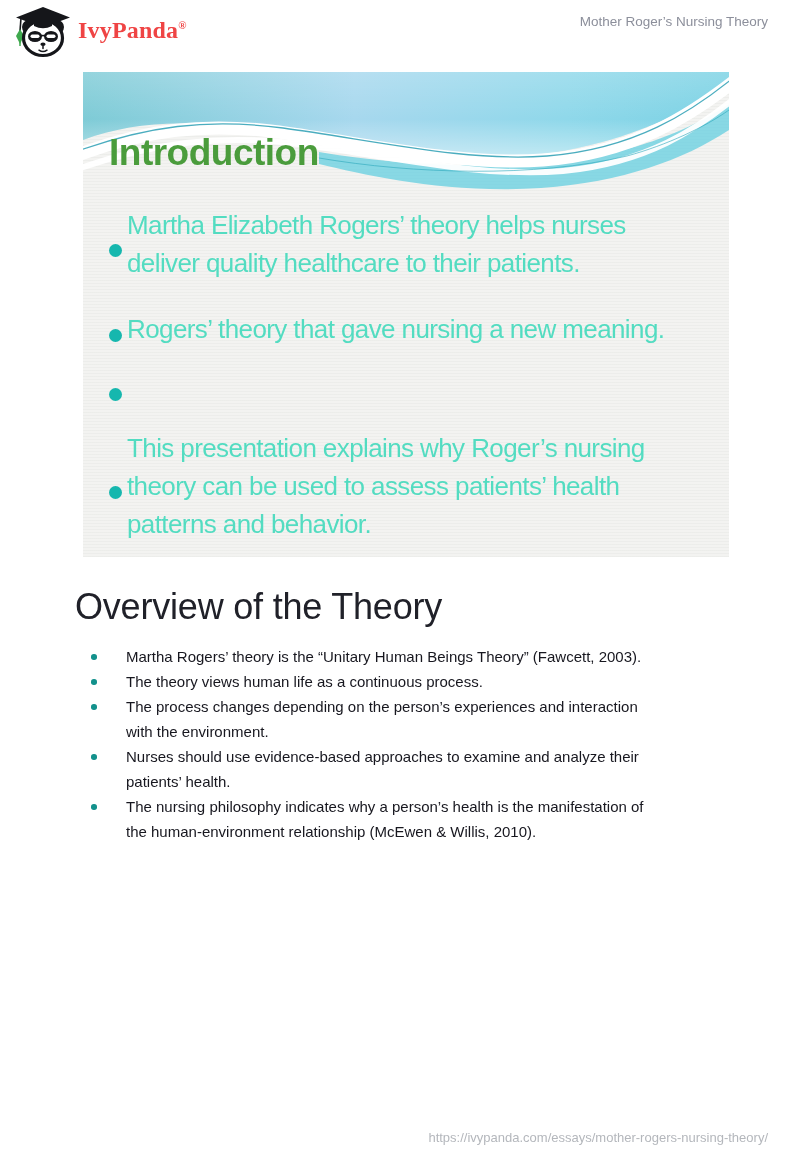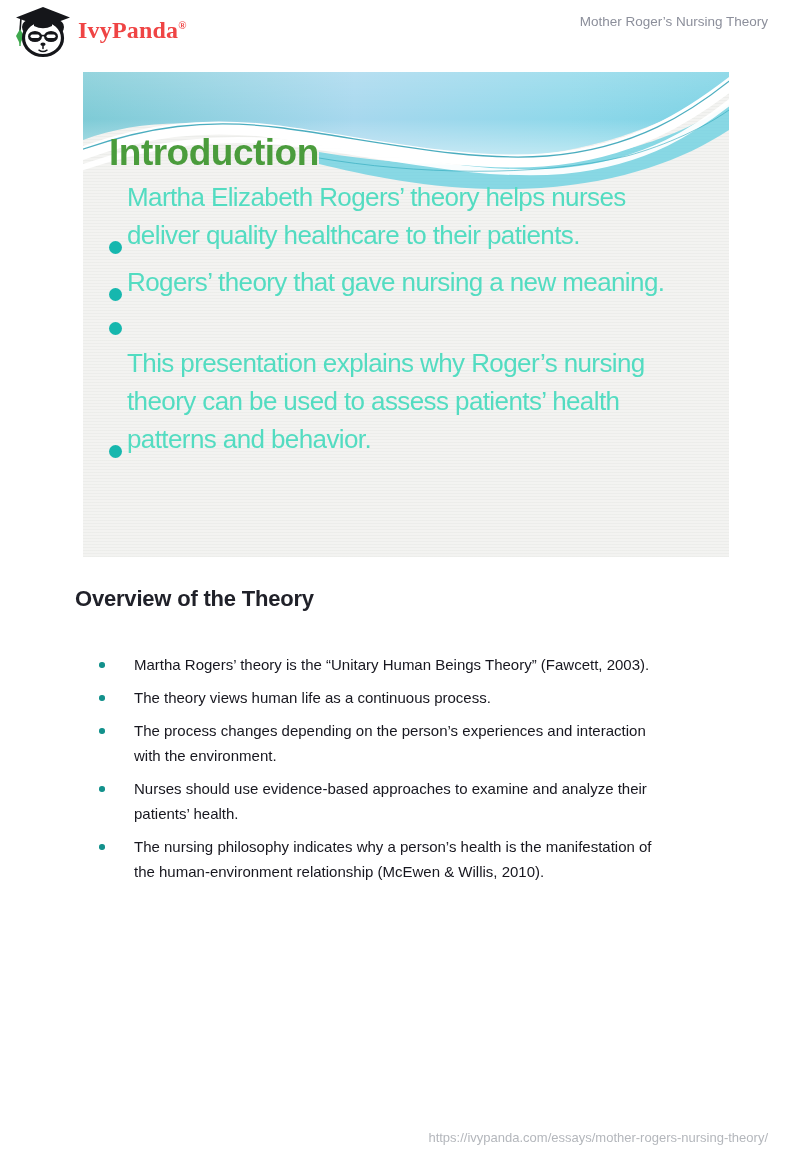--- a/index.html
+++ b/index.html
@@ -31,42 +31,42 @@
     background-image:repeating-linear-gradient(0deg,
       rgba(190,195,190,0.12) 0 1px, transparent 1px 3px);
     overflow:hidden;
   }
   .slide .wave { position:absolute; left:0; top:0; }
   .slide-title {
     position:absolute; left:26px; top:60px; margin:0;
     font-size:37px; font-weight:bold; color:#4a9c3c; letter-spacing:-0.5px;
   }
   .slide-bullets { position:absolute; left:26px; top:106px; width:614px; }
-  .sbullet { display:flex; align-items:flex-end; margin-bottom:9px; }
+  .sbullet { display:flex; align-items:center; margin-bottom:9px;margin-top:28px; }
   .sdot {
     flex:0 0 13px; width:13px; height:13px; border-radius:50%;
     background:#16b7ae; margin:12px 5px 0 0;
   }
   .sbullet p {
     margin:0; white-space:pre-line;
     font-size:26px; line-height:38px; letter-spacing:-0.6px;
     color:#53dcc1;
   }
 
   
   .section-heading {
     position:absolute; left:75px; top:586px; margin:0;
-    font-size:22px; font-weight:bold; color:#202129; letter-spacing:-0.2px;
+    font-size:36px; font-weight:normal; color:#202129; letter-spacing:-0.2px;
   }
   .overview-list {
     position:absolute; left:90px; top:644px; width:622px;
     margin:0; padding:0; list-style:none;
   }
   .overview-list li {
-    position:relative; padding-left:36px; margin:8px;
+    position:relative; padding-left:36px; margin:0;
     font-size:15px; line-height:25px; color:#17171f;
     white-space:pre-line;
   }
   .overview-list li::before {
     content:""; position:absolute; left:1px; top:10px;
     width:5.5px; height:5.5px; border-radius:50%; background:#13918c;
   }
 
   
   .source-url {

